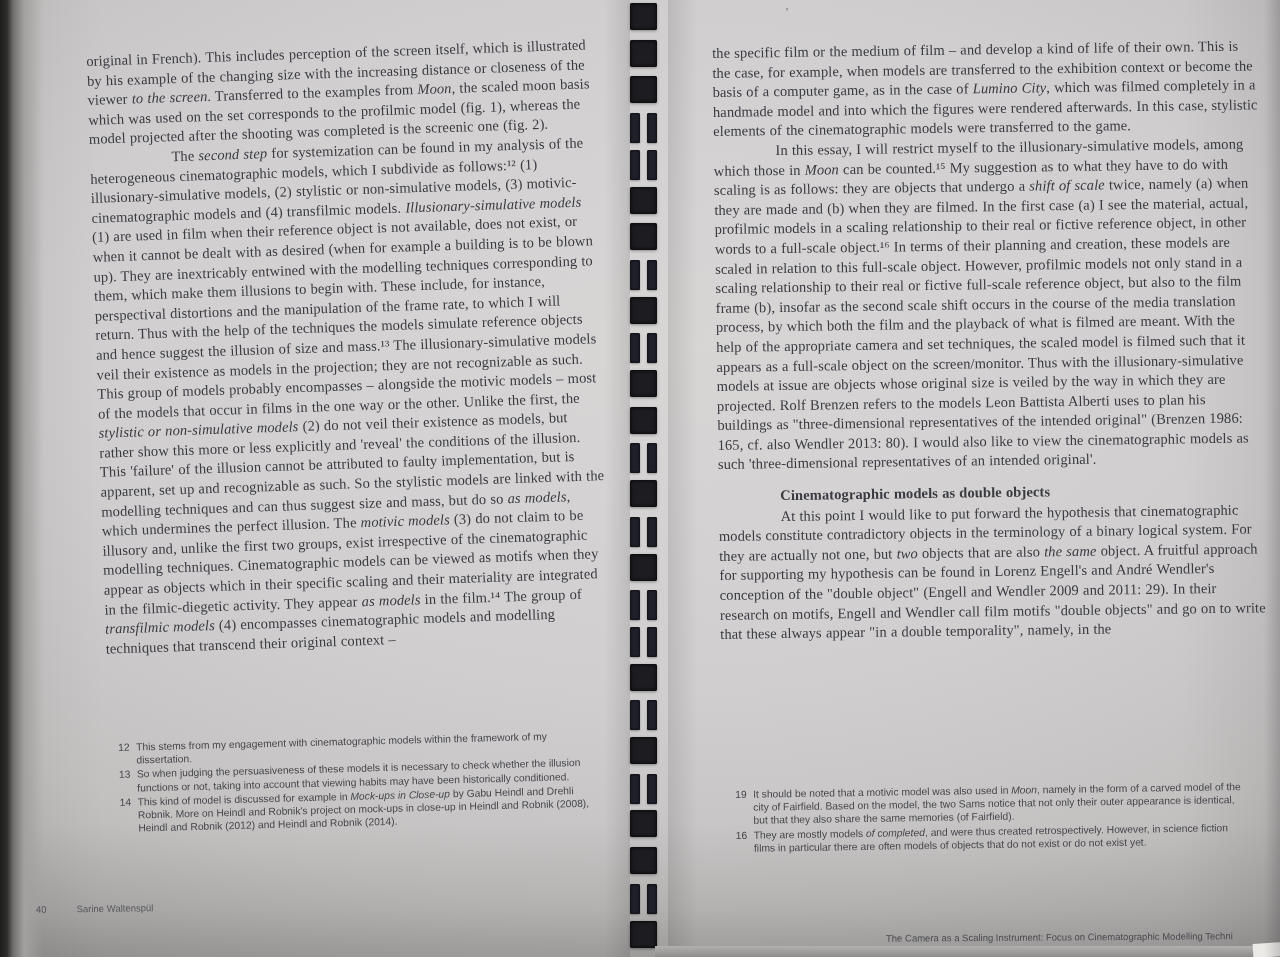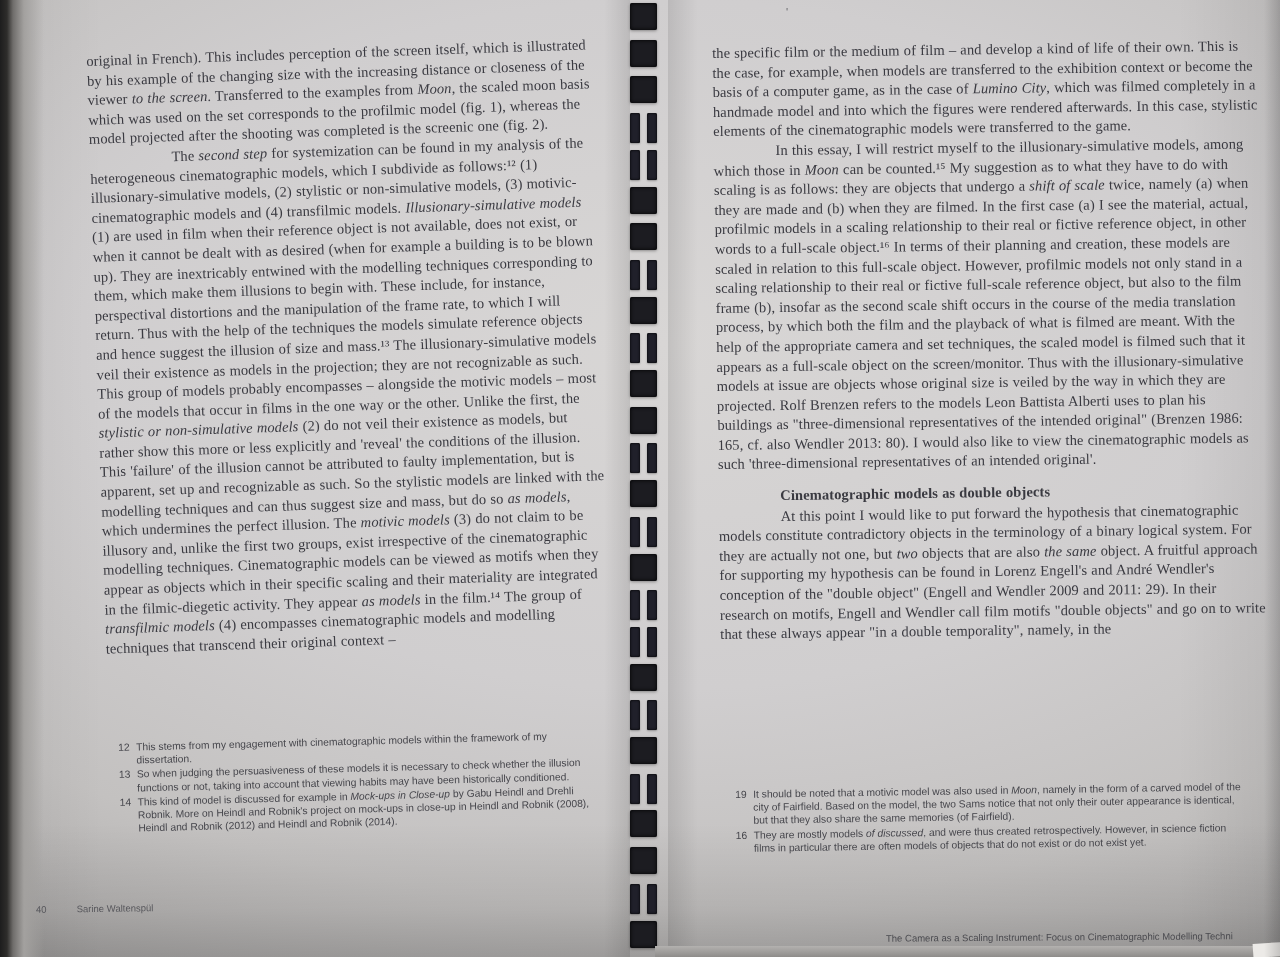--- a/index.html
+++ b/index.html
@@ -161,21 +161,21 @@
     <p class="indent-r"><span>At this point I would like to put forward the hypothesis that cinematographic models constitute contradictory objects in the terminology of a binary logical system. For they are actually not one, but </span><span class="it">two</span><span> objects that are also </span><span class="it">the same</span><span> object. A fruitful approach for supporting my hypothesis can be found in Lorenz Engell's and André Wendler's conception of the "double object" (Engell and Wendler 2009 and 2011: 29). In their research on motifs, Engell and Wendler call film motifs "double objects" and go on to write that these always appear "in a double temporality", namely, in the</span></p>
   </div>
 
   <div class="right-foot foot">
     <div class="fn-row">
       <span class="fn-num">19</span>
       <span class="fn-text"><span>It should be noted that a motivic model was also used in </span><span class="it">Moon</span><span>, namely in the form of a carved model of the city of Fairfield. Based on the model, the two Sams notice that not only their outer appearance is identical, but that they also share the same memories (of Fairfield).</span></span>
     </div>
     <div class="fn-row">
       <span class="fn-num">16</span>
-      <span class="fn-text"><span>They are mostly models </span><span class="it">of discussed</span><span>, and were thus created retrospectively. However, in science fiction films in particular there are often models of objects that do not exist or do not exist yet.</span></span>
+      <span class="fn-text"><span>They are mostly models </span><span class="it">of completed</span><span>, and were thus created retrospectively. However, in science fiction films in particular there are often models of objects that do not exist or do not exist yet.</span></span>
     </div>
   </div>
 
   <div class="right-footer">The Camera as a Scaling Instrument: Focus on Cinematographic Modelling Techni</div>
 
   <div class="page-bottom-edge"></div>
   <div class="corner-sliver"></div>
   <div class="edge-right"></div>
 
 </div>

